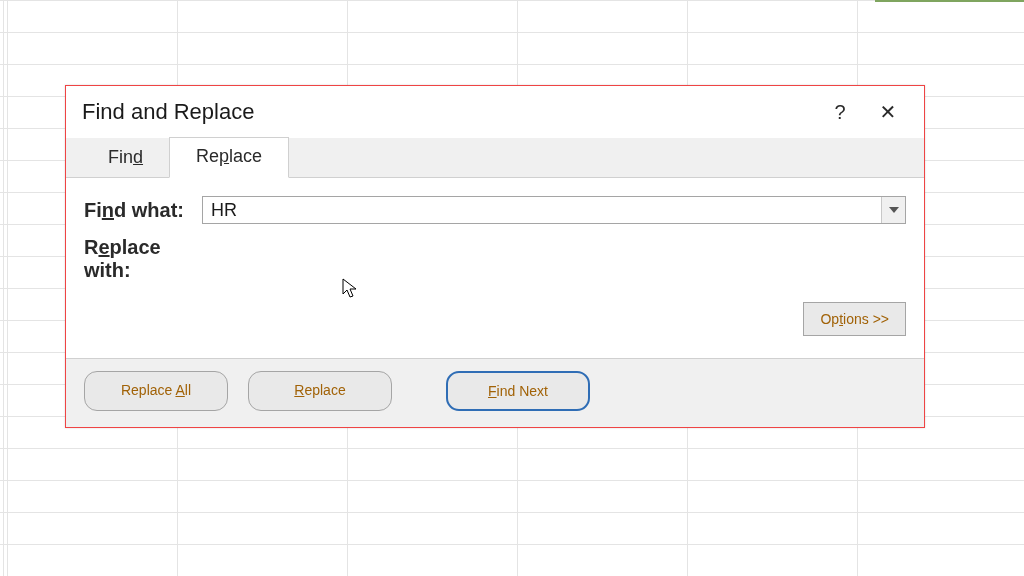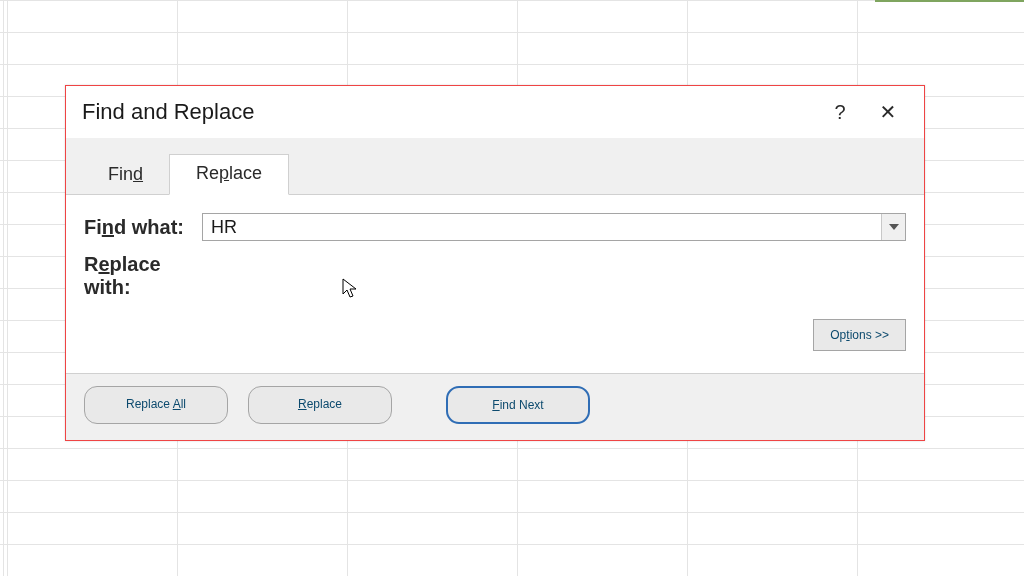--- a/index.html
+++ b/index.html
@@ -59,21 +59,21 @@
     color: #2a2a2a;
     cursor: default;
   }
 
   .strip {
     background: #f0f0f0;
     border-bottom: 1px solid #d0d0d0;
     padding-left: 16px;
     display: flex;
     align-items: flex-end;
-    height: 57px;
+    height: 40px;
     position: relative;
   }
   .tab {
     padding: 8px 26px 10px;
     font-size: 18px;
     color: #2a2a2a;
     position: relative;
     top: 1px;
     cursor: default;
   }
@@ -138,22 +138,22 @@
 
   .options-row {
     display: flex;
     justify-content: flex-end;
     padding: 8px 0 18px;
   }
   .btn {
     background: #e9e9e9;
     border: 1px solid #a5a5a5;
     padding: 8px 20px;
-    font-size: 12px;
-    color: #0c4a6e;
+    font-size: 14px;
+    color: #a16207;
     cursor: default;
     white-space: nowrap;
   }
   .btn .ul { text-decoration: underline; }
   .options-btn { padding: 8px 16px; }
 
   .footer {
     background: #f0f0f0;
     border-top: 1px solid #d0d0d0;
     padding: 12px 18px 16px;

